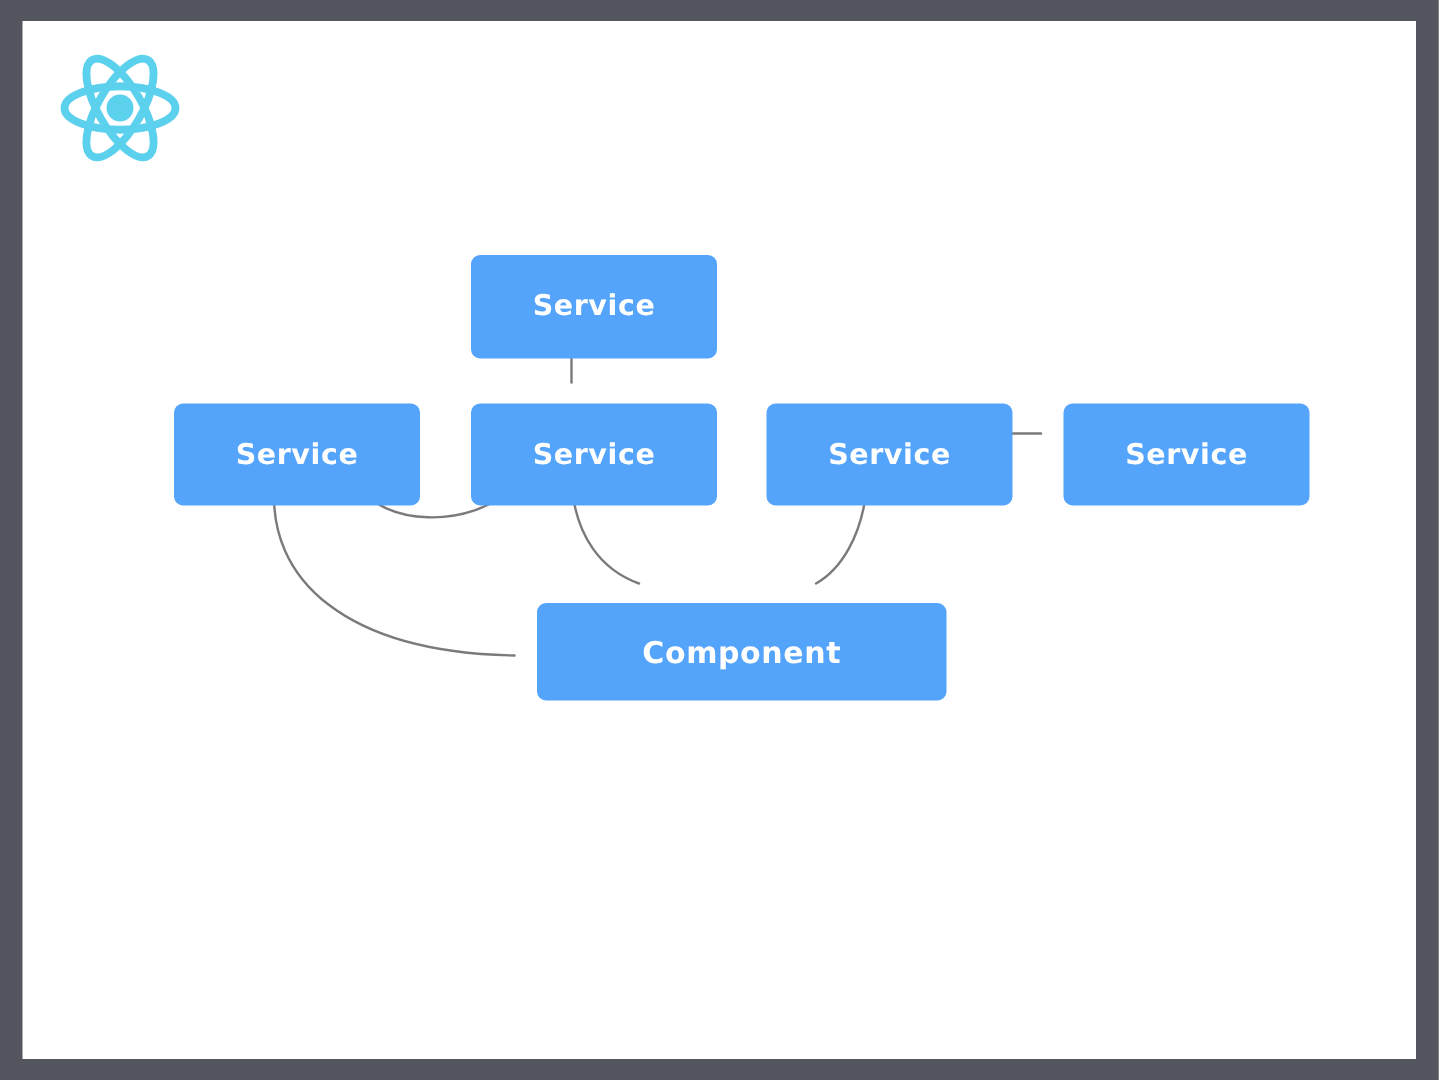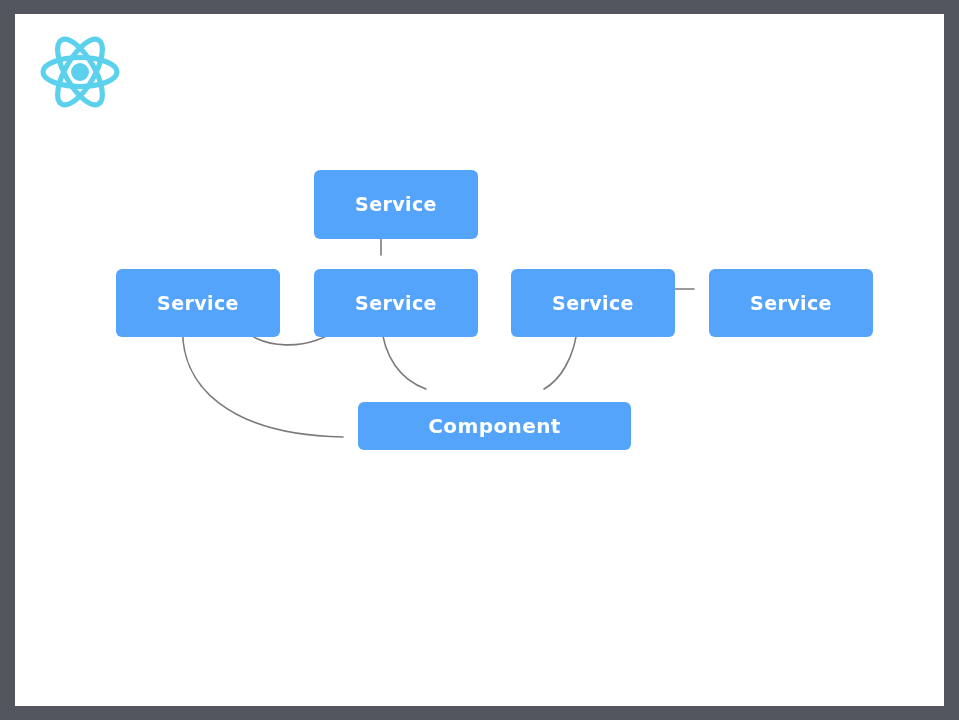--- a/index.html
+++ b/index.html
@@ -106,18 +106,18 @@
     </div>
 
     <div class="node-box" style="left:496px; top:255px; width:164px; height:68px;">
       <span class="node-label">Service</span>
     </div>
 
     <div class="node-box" style="left:694px; top:255px; width:164px; height:68px;">
       <span class="node-label">Service</span>
     </div>
 
-    <div class="node-box" style="left:343px; top:388px; width:273px; height:48px;">
+    <div class="node-box" style="left:343px; top:388px; width:273px; height:65px;">
       <span class="node-label component-label">Component</span>
     </div>
 
   </div>
 </div>
 
 </body></html>

